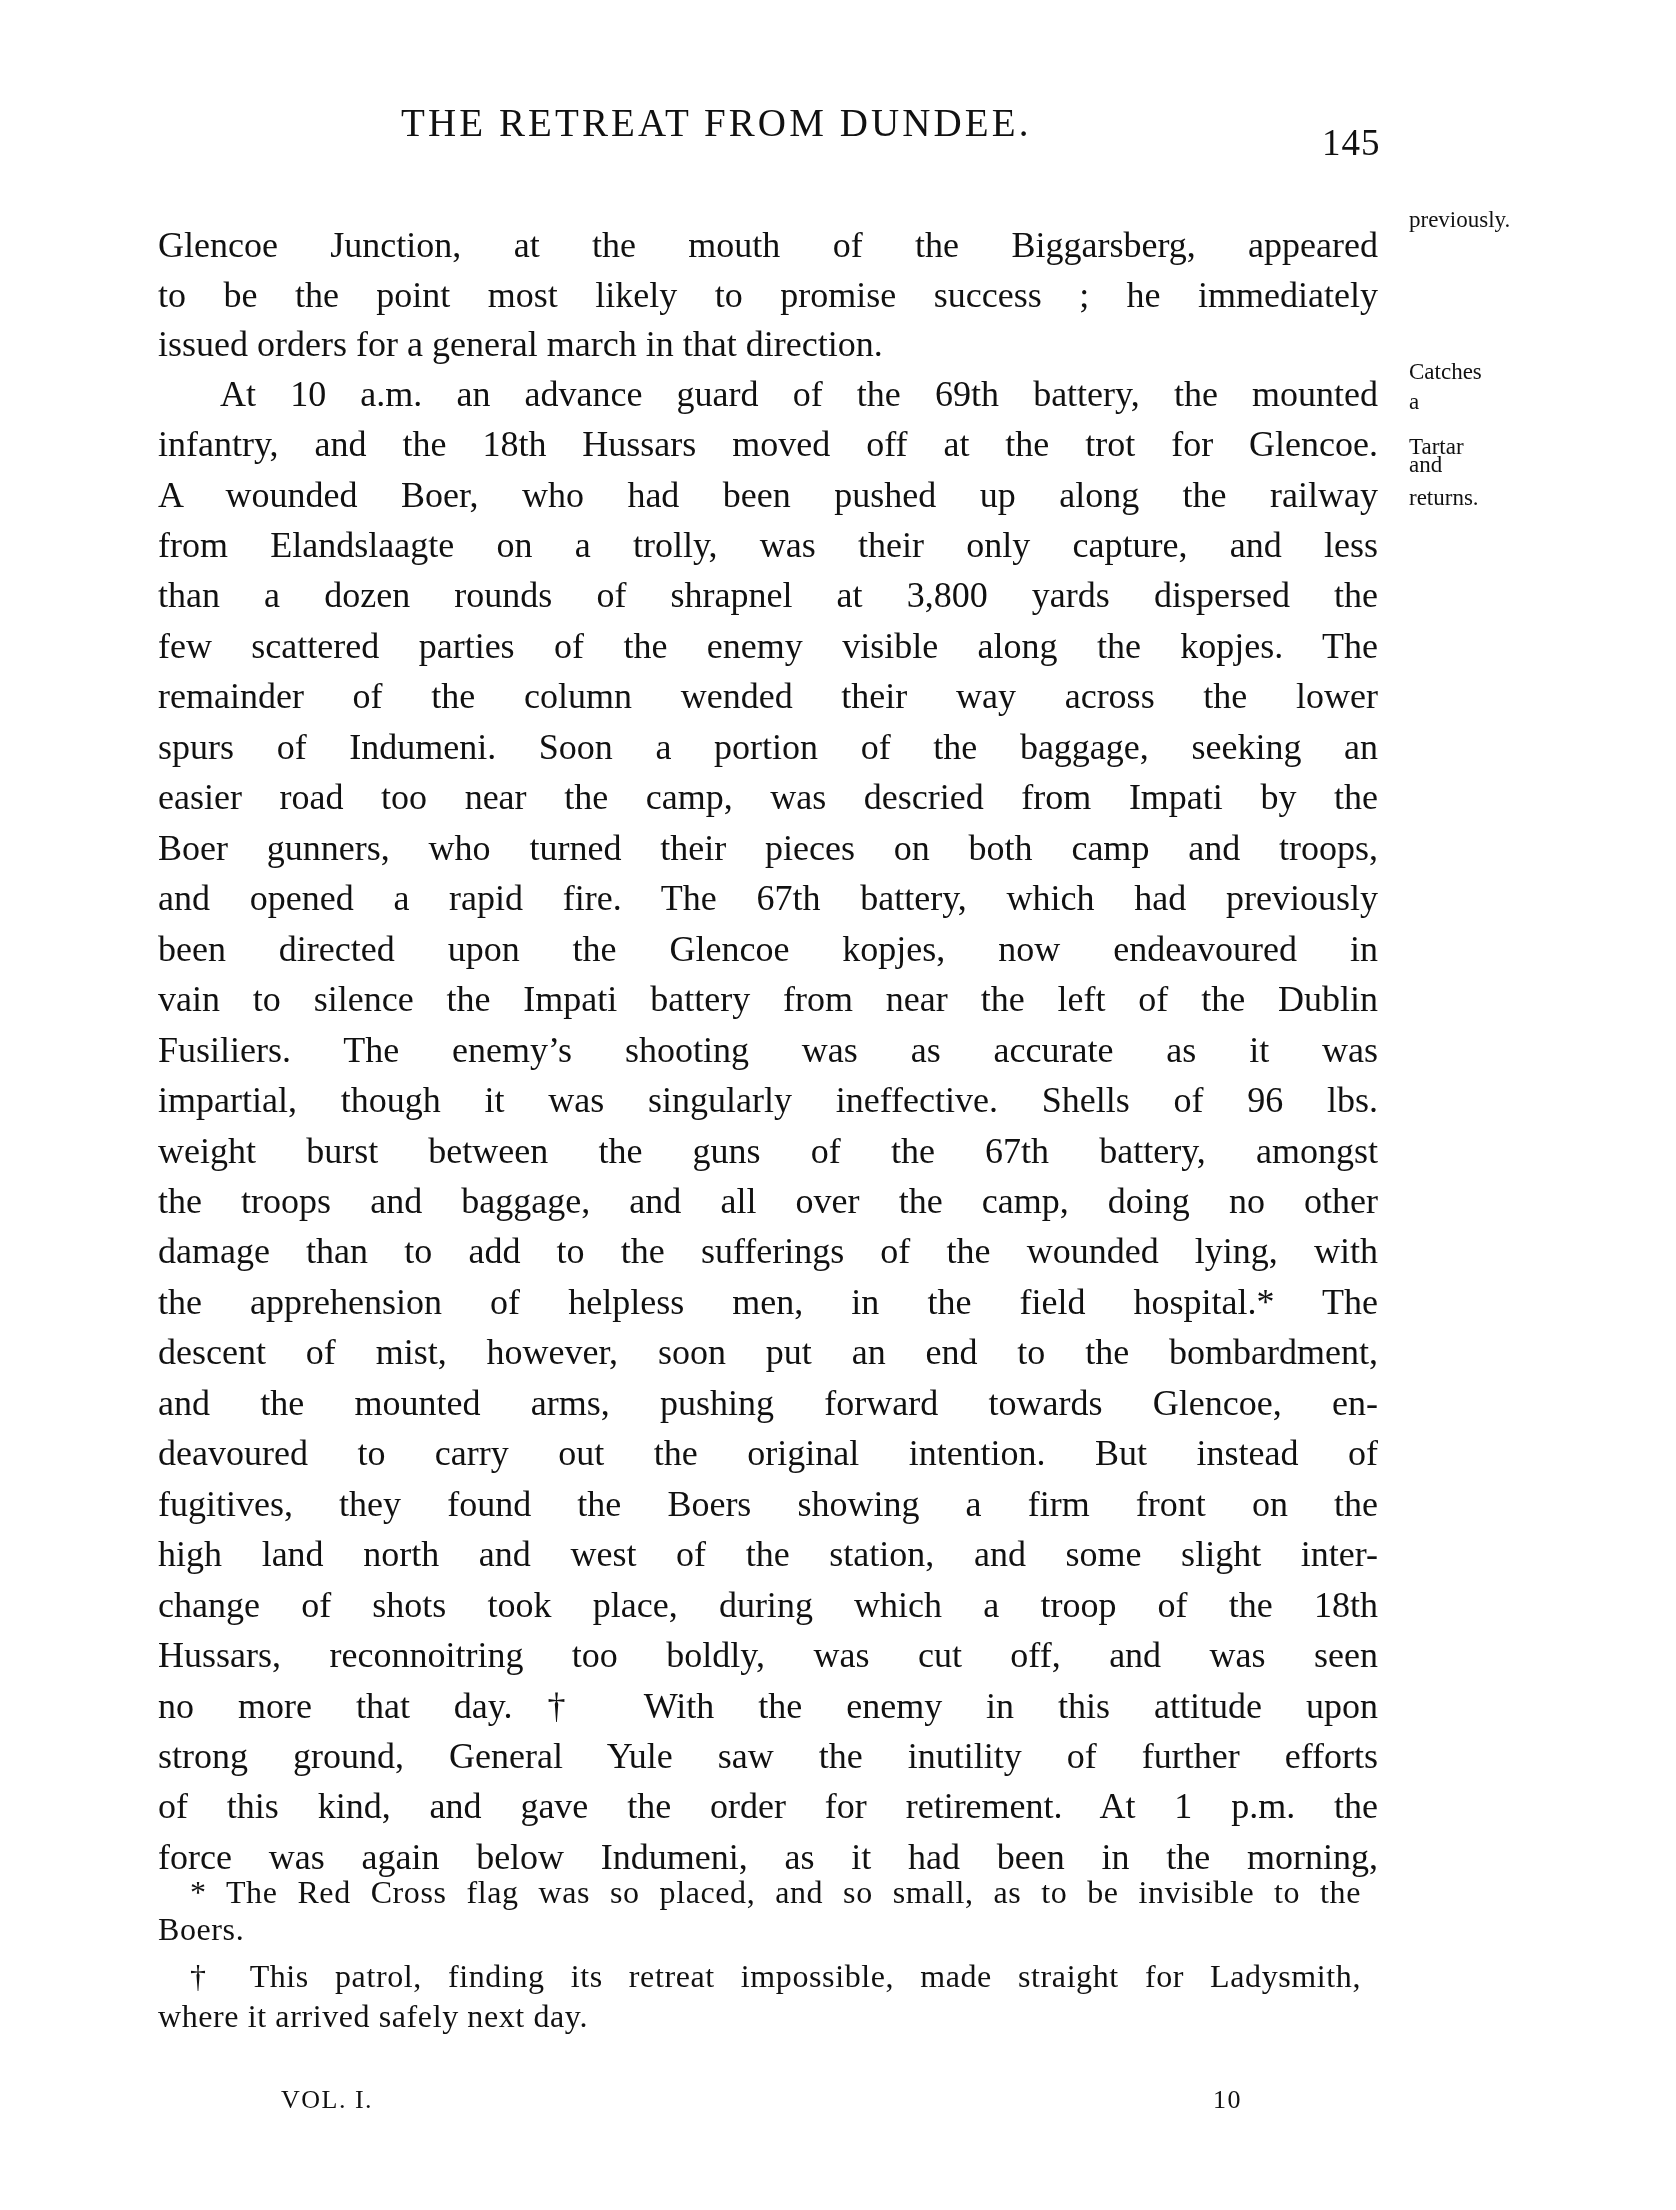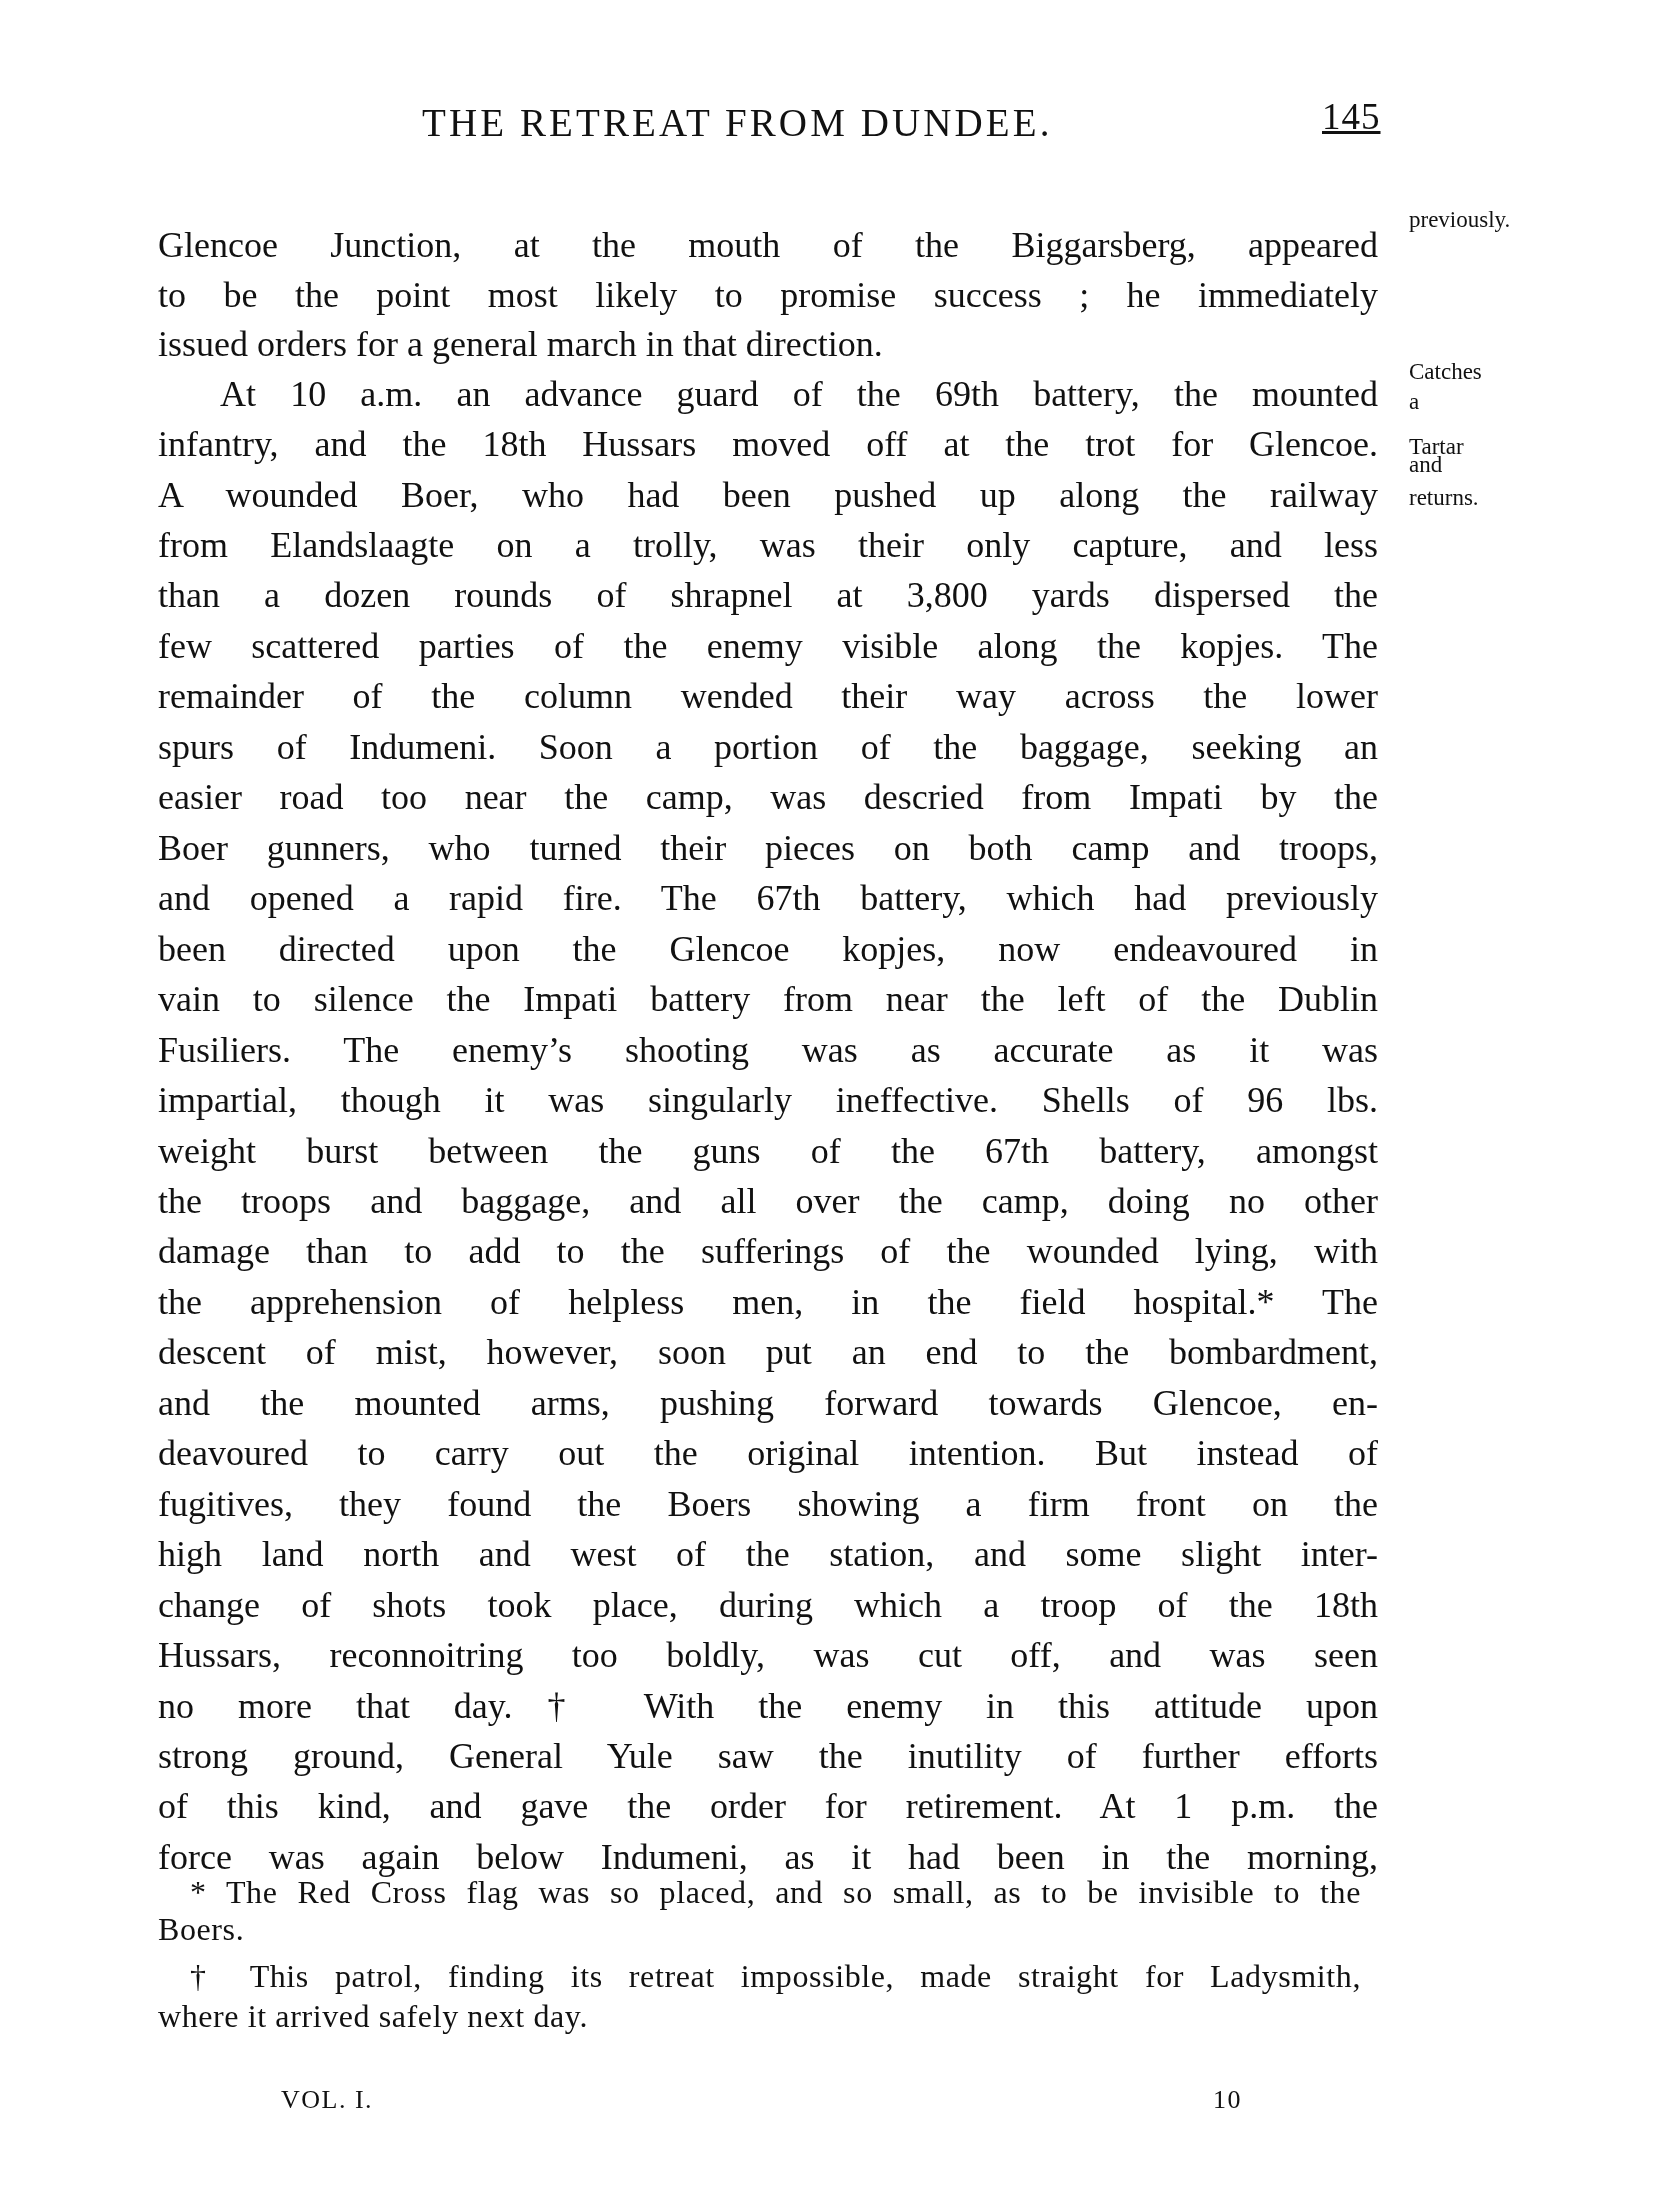--- a/index.html
+++ b/index.html
@@ -1,20 +1,20 @@
 <!DOCTYPE html>
 <html><head>
 <meta charset="utf-8">
 <style>
   html, body { margin: 0; padding: 0; background: #ffffff; }
   body { width: 1677px; height: 2211px; position: relative; overflow: hidden; color: #111111; }
   .page { position: absolute; left: 0; top: 0; width: 1677px; height: 2211px; background: #ffffff; }
   .serif { font-family: "Liberation Serif", "DejaVu Serif", serif; }
-  .header-title { position: absolute; left: 401px; top: 103px; font-size: 39px; line-height: 39px; letter-spacing: 3.1px; white-space: nowrap; margin-left: 21px; }
-  .page-number { position: absolute; left: 1322px; top: 97px; font-size: 37px; line-height: 39px; letter-spacing: 1px; white-space: nowrap; text-decoration: underline; }
+  .header-title { position: absolute; left: 401px; top: 103px; font-size: 39px; line-height: 39px; letter-spacing: 3.1px; white-space: nowrap; }
+  .page-number { position: absolute; left: 1322px; top: 123px; font-size: 37px; line-height: 39px; letter-spacing: 1px; white-space: nowrap; }
   .body-line { position: absolute; left: 158px; width: 1220px; font-size: 36px; line-height: 36px; height: 36px; white-space: nowrap; overflow: visible; text-align: justify; text-align-last: justify; margin-top: 36px; }
   .body-line.indent { left: 220px; width: 1158px; }
   .body-line.last { text-align-last: left; }
   .margin-note { position: absolute; left: 1409px; font-size: 23px; line-height: 23px; white-space: nowrap; }
   .fn-line { position: absolute; left: 158px; width: 1203px; font-size: 32px; line-height: 26px; white-space: nowrap; text-align: justify; text-align-last: justify; letter-spacing: 0.6px; }
   .fn-line.indent { left: 190px; width: 1171px; }
   .fn-line.last { text-align-last: left; }
   .sig { position: absolute; font-size: 26px; line-height: 26px; letter-spacing: 1.5px; white-space: nowrap; margin-top: 36px; }
 </style>
 </head>

